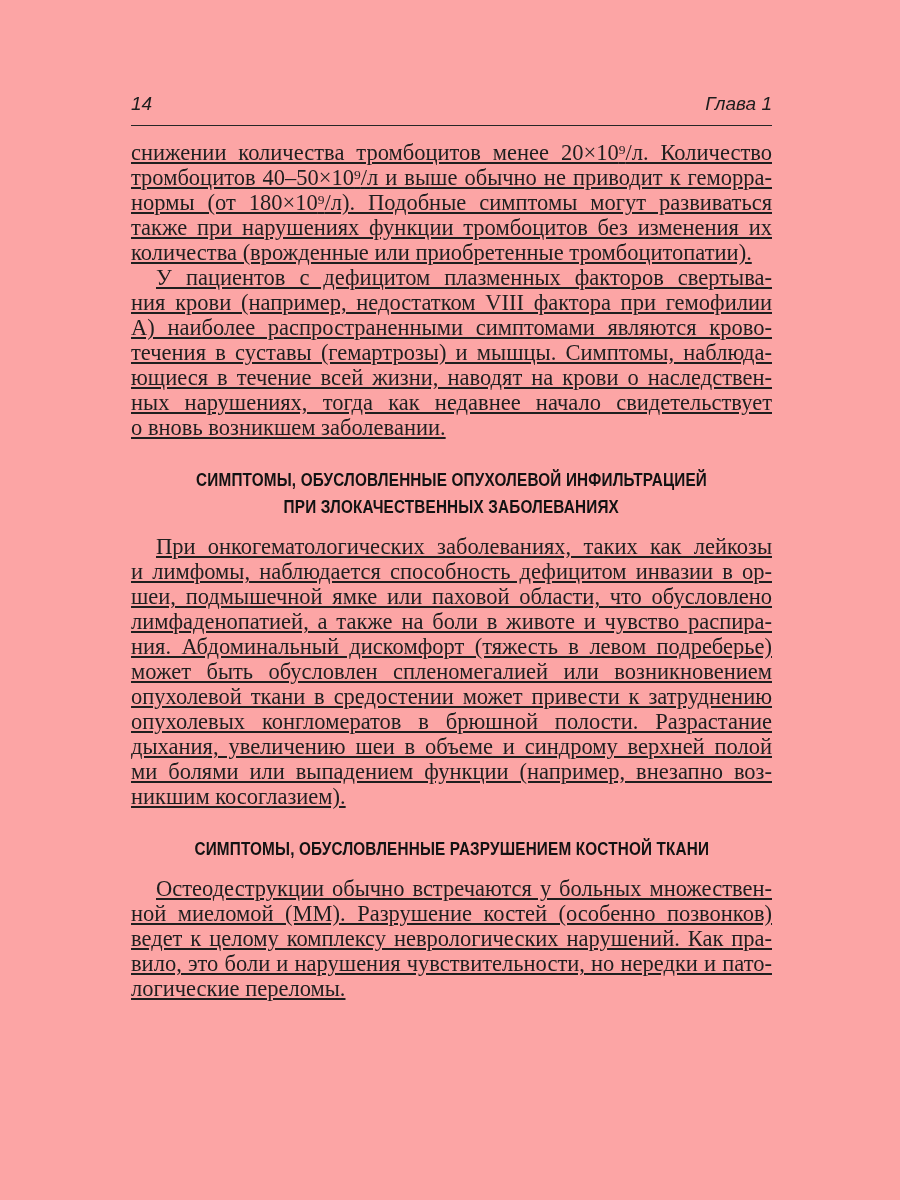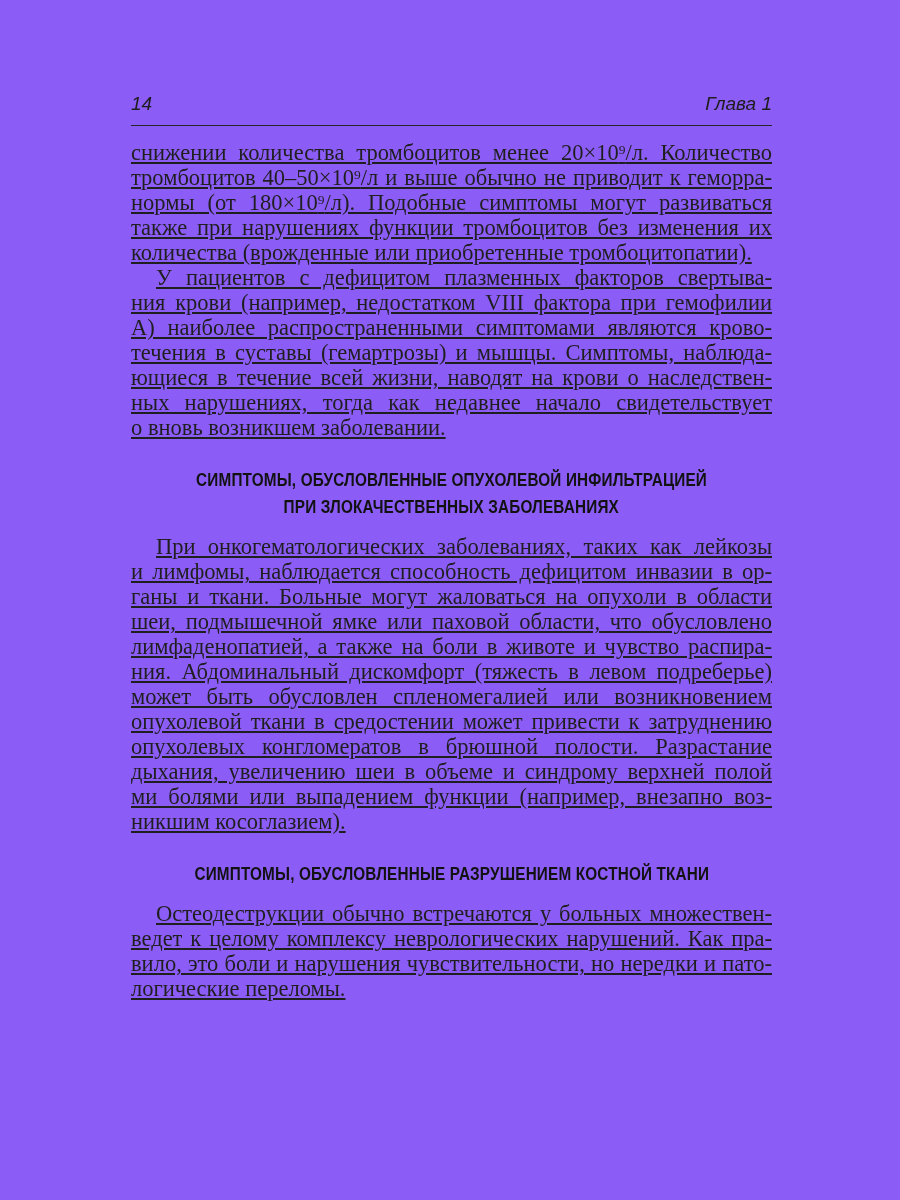--- a/index.html
+++ b/index.html
@@ -4,21 +4,21 @@
 <style>
   html, body {
     margin: 0;
     padding: 0;
     background: #ffffff;
   }
   .page {
     position: relative;
     width: 900px;
     height: 1200px;
-    background: #8b5cf6;
+    background: #fca5a5;
     overflow: hidden;
   }
   
   .running-head {
     position: absolute;
     left: 131px;
     width: 641px;
     top: 93px;
     display: flex;
     justify-content: space-between;
@@ -116,36 +116,36 @@
         <div class="h-line">
           <span class="cond">СИМПТОМЫ, ОБУСЛОВЛЕННЫЕ ОПУХОЛЕВОЙ ИНФИЛЬТРАЦИЕЙ</span>
         </div>
         <div class="h-line">
           <span class="cond">ПРИ ЗЛОКАЧЕСТВЕННЫХ ЗАБОЛЕВАНИЯХ</span>
         </div>
       </div>
       <div class="para">
         <div class="line indent">При онкогематологических заболеваниях, таких как лейкозы</div>
         <div class="line">и лимфомы, наблюдается способность дефицитом инвазии в ор-</div>
-        <div class="line">ганы и ткани. Больные могут жаловаться на опухоли в области</div>
         <div class="line">шеи, подмышечной ямке или паховой области, что обусловлено</div>
         <div class="line">лимфаденопатией, а также на боли в животе и чувство распира-</div>
         <div class="line">ния. Абдоминальный дискомфорт (тяжесть в левом подреберье)</div>
         <div class="line">может быть обусловлен спленомегалией или возникновением</div>
         <div class="line">опухолевой ткани в средостении может привести к затруднению</div>
         <div class="line">опухолевых конгломератов в брюшной полости. Разрастание</div>
         <div class="line">дыхания, увеличению шеи в объеме и синдрому верхней полой</div>
         <div class="line">ми болями или выпадением функции (например, внезапно воз-</div>
         <div class="line last">никшим косоглазием).</div>
       </div>
       <div class="heading">
         <div class="h-line">
           <span class="cond">СИМПТОМЫ, ОБУСЛОВЛЕННЫЕ РАЗРУШЕНИЕМ КОСТНОЙ ТКАНИ</span>
         </div>
       </div>
       <div class="para">
         <div class="line indent">Остеодеструкции обычно встречаются у больных множествен-</div>
+        <div class="line">ной миеломой (ММ). Разрушение костей (особенно позвонков)</div>
         <div class="line">ведет к целому комплексу неврологических нарушений. Как пра-</div>
         <div class="line">вило, это боли и нарушения чувствительности, но нередки и пато-</div>
         <div class="line last">логические переломы.</div>
       </div>
     </div>
 </div>
 
 </body></html>

